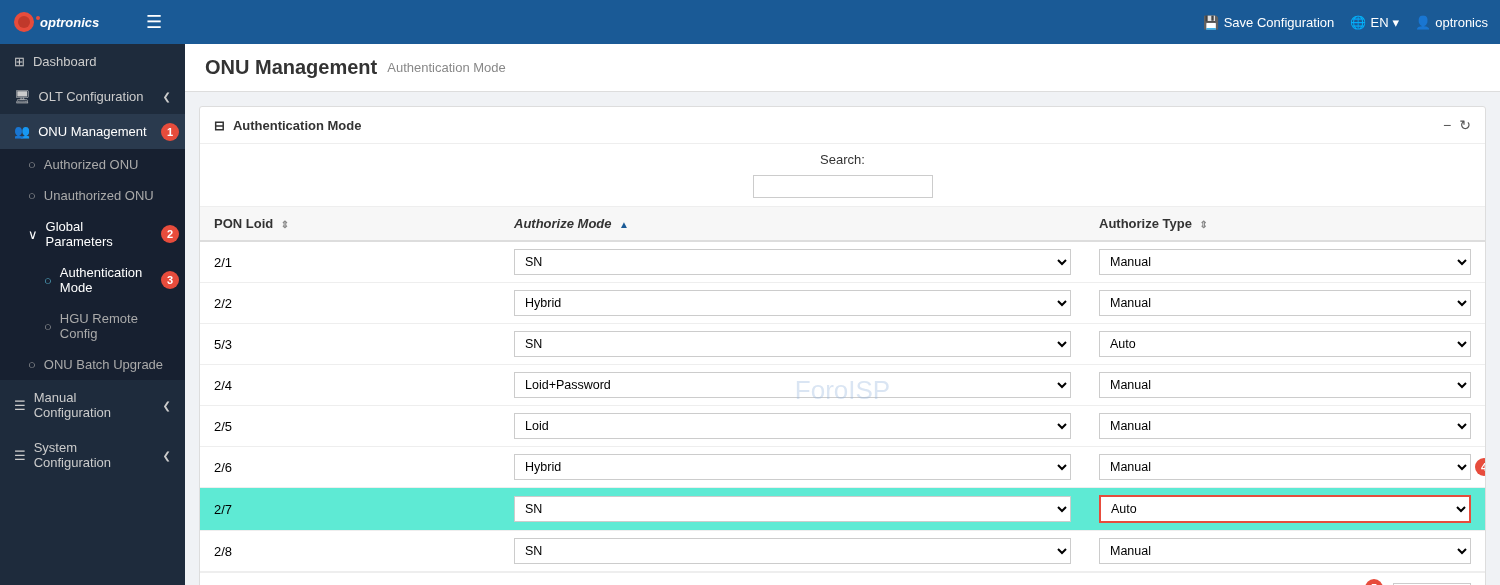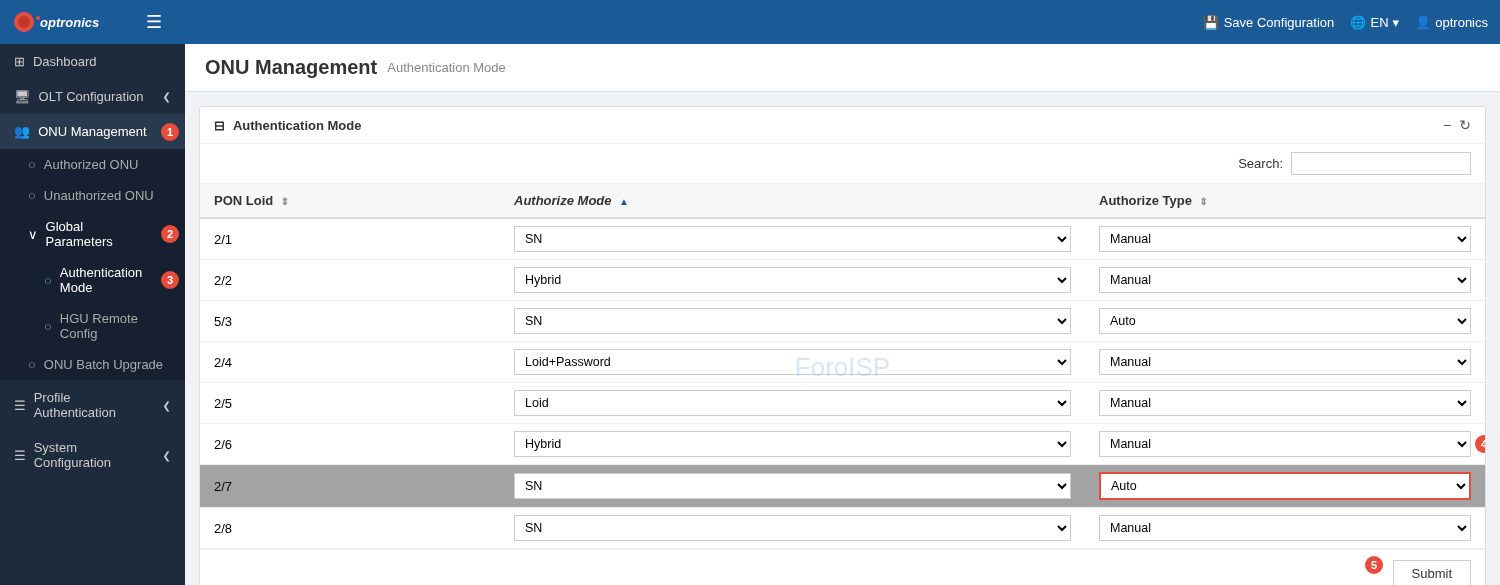--- a/index.html
+++ b/index.html
@@ -99,20 +99,21 @@
     .card-actions { display: flex; align-items: center; gap: 8px; }
     .card-actions span { cursor: pointer; color: #555; font-size: 14px; }
 
     .search-bar {
       display: flex;
       align-items: center;
       justify-content: flex-end;
       padding: 8px 14px;
       border-bottom: 1px solid #eee;
       gap: 8px;
+      flex-direction: column;
     }
     .search-bar label { font-size: 13px; color: #333; }
     .search-bar input {
       border: 1px solid #ccc;
       padding: 3px 8px;
       width: 180px;
       outline: none;
       font-size: 13px;
     }
 
@@ -126,21 +127,21 @@
       font-size: 12.5px;
       font-weight: 600;
       color: #333;
       border-bottom: 2px solid #ddd;
       cursor: pointer;
       white-space: nowrap;
     }
     th .sort-icon { margin-left: 4px; color: #888; font-size: 10px; }
     th.sorted .sort-icon { color: #1a5a96; }
     td { padding: 7px 14px; border-bottom: 1px solid #eee; vertical-align: middle; }
-    tr.highlighted { background: #a3a3a3; }
+    tr.highlighted { background: #5eead4; }
 
     select {
       width: 100%;
       padding: 4px 6px;
       border: 1px solid #ccc;
       background: white;
       font-size: 12.5px;
       outline: none;
       cursor: pointer;
     }
@@ -279,21 +280,21 @@
         <span>HGU Remote Config</span>
       </div>
       <div class="sidebar-sub-item">
         <span>○</span>
         <span>ONU Batch Upgrade</span>
       </div>
     </div>
 
     <div class="sidebar-item">
       <span>☰</span>
-      <span>Profile Authentication</span>
+      <span>Manual Configuration</span>
       <span class="arrow">❮</span>
     </div>
 
     <div class="sidebar-item">
       <span>☰</span>
       <span>System Configuration</span>
       <span class="arrow">❮</span>
     </div>
 
   </div>

